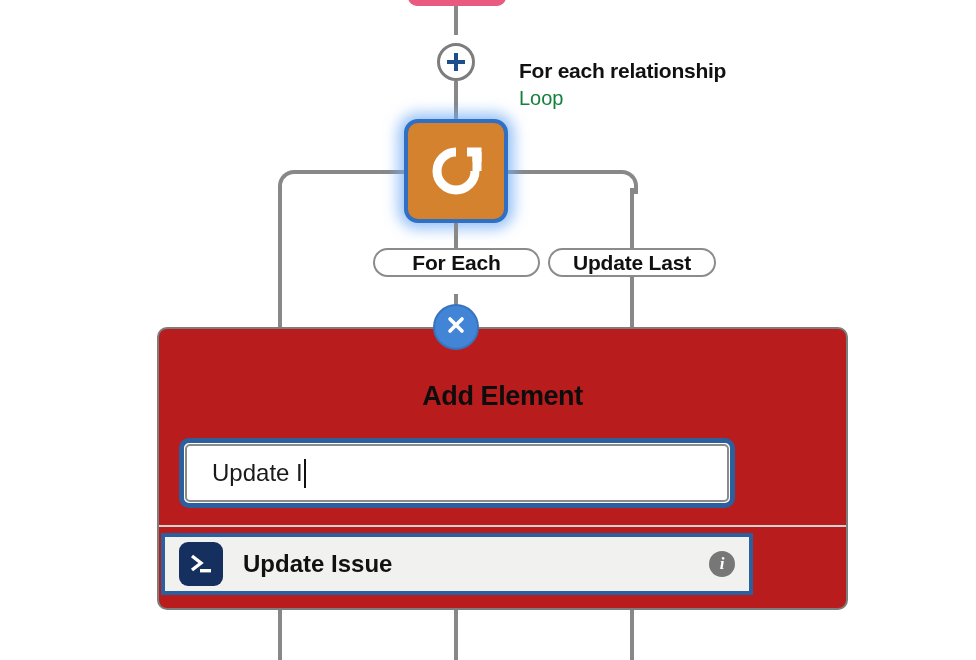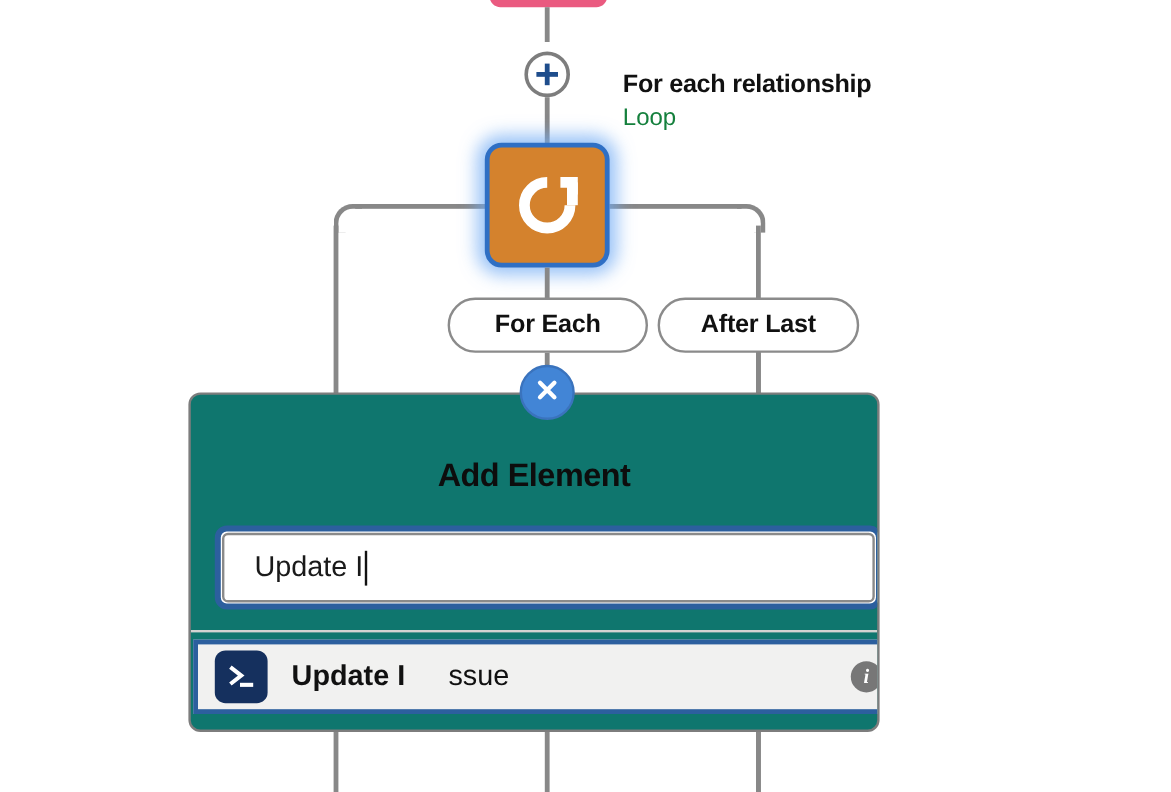--- a/index.html
+++ b/index.html
@@ -98,21 +98,21 @@
     box-shadow: 0 0 14px 6px rgba(112, 170, 244, 0.72);
     display: flex;
     align-items: center;
     justify-content: center;
   }
   .loop-node svg { display: block; }
 
   
   .pill {
     position: absolute;
-    height: 46px;
+    height: 29px;
     border-radius: 23px;
     background: #ffffff;
     border: 2px solid #8b8b8b;
     box-sizing: border-box;
     display: flex;
     align-items: center;
     justify-content: center;
     font-size: 21px;
     font-weight: bold;
     color: #111111;
@@ -135,23 +135,23 @@
     font-weight: normal;
     color: #15803d;
     margin-top: 2px;
   }
 
   
   .dialog {
     position: absolute;
     left: 157px;
     top: 327px;
-    width: 576px;
+    width: 691px;
     height: 283px;
-    background: #0f766e;
+    background: #b91c1c;
     border: 2px solid #7d7d7d;
     border-radius: 10px;
     box-sizing: border-box;
     overflow: hidden;
   }
   .dialog-title {
     position: absolute;
     left: 0; right: 0;
     top: 52px;
     text-align: center;
@@ -227,21 +227,21 @@
     justify-content: center;
   }
   .result-label {
     margin-left: 20px;
     font-size: 24px;
     color: #111111;
     flex: 1 1 auto;
     white-space: nowrap;
   }
   .result-label .match { font-weight: bold; }
-  .result-label .rest  { font-weight: normal; margin-left: 36px; }
+  .result-label .rest  { font-weight: bold; }
   .info-icon {
     width: 26px;
     height: 26px;
     border-radius: 50%;
     background: #777777;
     flex: 0 0 auto;
     display: flex;
     align-items: center;
     justify-content: center;
     color: #ffffff;
@@ -305,21 +305,21 @@
     </span>
   </div>
 
   <div class="vline" style="left:454px; top:223px; height:27px;"></div>
 
   <div class="pill" style="left:373px; top:248px; width:167px;">
     <span>For Each</span>
   </div>
 
   <div class="pill" style="left:548px; top:248px; width:168px;">
-    <span>After Last</span>
+    <span>Update Last</span>
   </div>
 
   <div class="vline" style="left:454px; top:294px; height:42px;"></div>
   <div class="vline" style="left:630px; top:294px; height:374px;"></div>
 
   <div class="vline" style="left:454px; top:608px; height:60px;"></div>
 
   <div class="dialog">
 
     <div class="dialog-title">Add Element</div>

